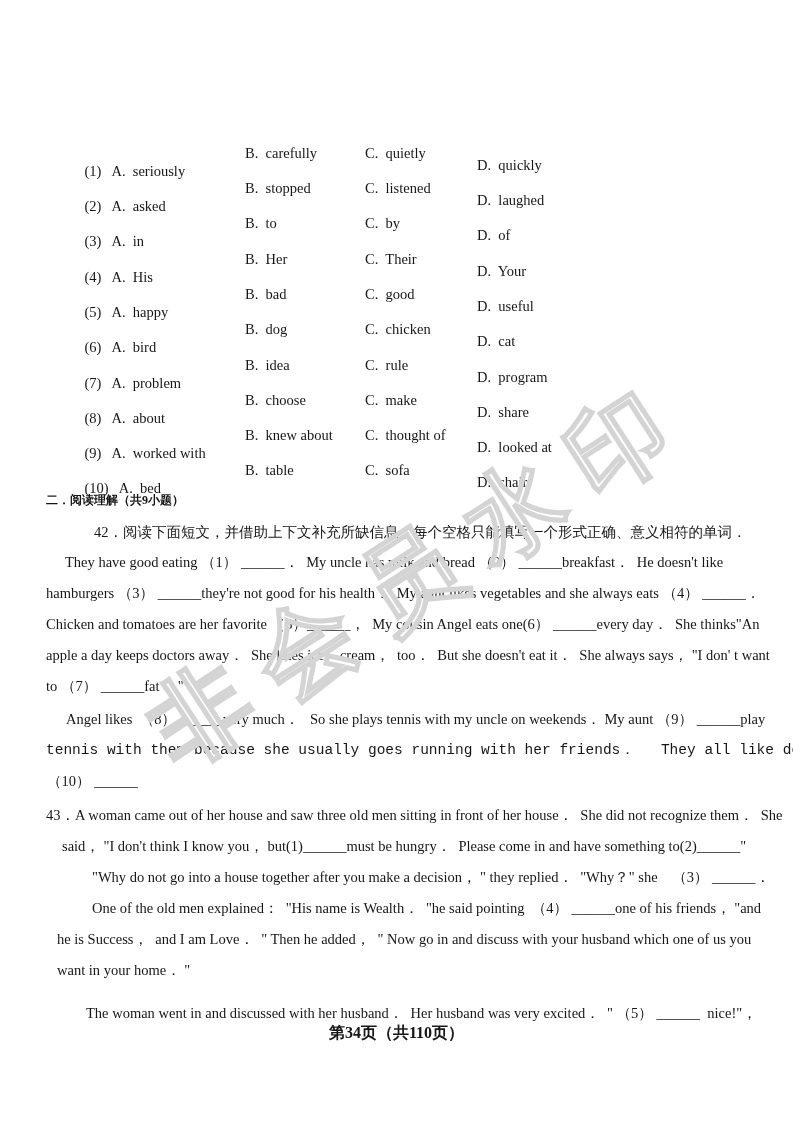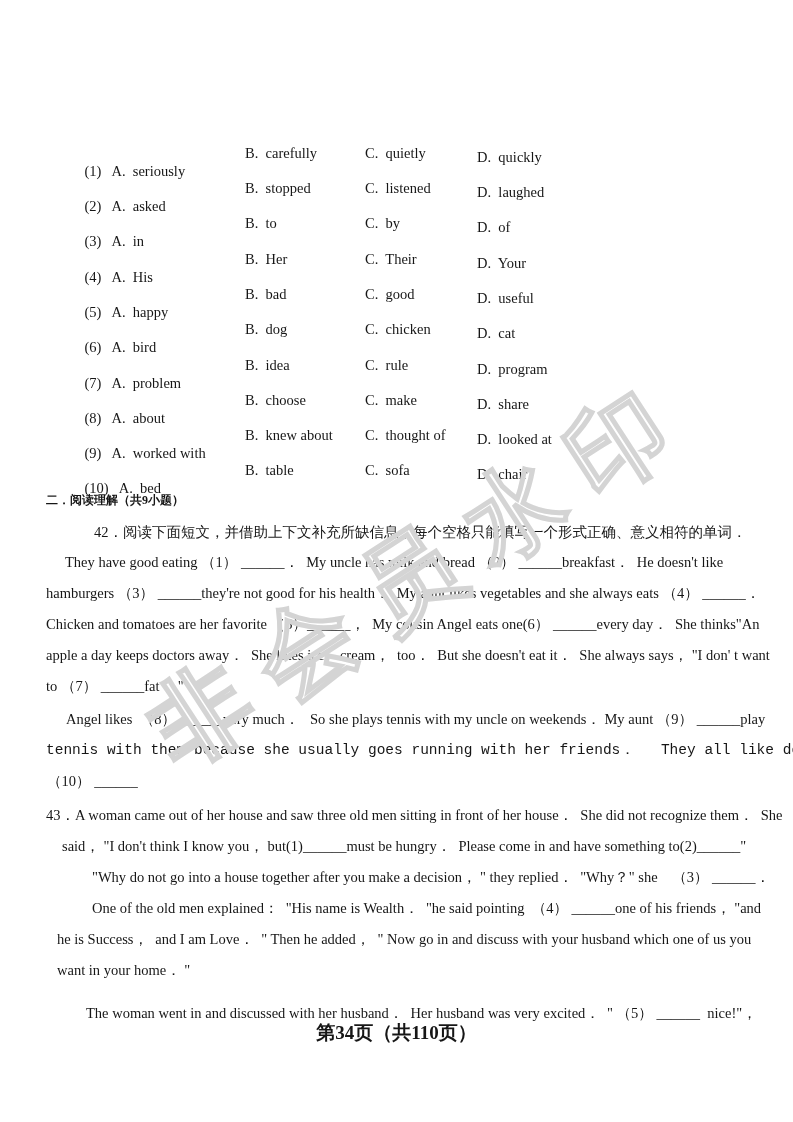--- a/index.html
+++ b/index.html
@@ -15,24 +15,24 @@
     overflow:hidden;
   }
   .ln{position:absolute;white-space:pre;}
   .fill{}
   .hdr{font-weight:bold;font-size:12px;line-height:19px;}
   .lead{}
   .mcq{position:absolute;left:70px;width:710px;height:20px;white-space:pre;}
   .mcq .oa{margin-left:10px;margin-top:12px;}
   .mcq .ob{position:absolute;left:175px;top:0;}
   .mcq .oc{position:absolute;left:295px;top:0;}
-  .mcq .od{position:absolute;left:407px;top:4px;}
+  .mcq .od{position:absolute;left:407px;top:12px;}
   .footer{
     position:absolute;top:1024px;left:0;width:793px;
-    text-align:center;font-weight:bold;font-size:19px;
+    text-align:center;font-weight:bold;font-size:16px;
   }
   .watermark{
     position:absolute;left:420px;top:572px;
     transform:translate(-50%,-50%) rotate(-33deg);
     font-family:"Liberation Sans","DejaVu Sans",sans-serif;
     font-size:98px;letter-spacing:26px;font-weight:bold;
     color:transparent;
     -webkit-text-stroke:2px #d4d4d4;
     white-space:nowrap;
     pointer-events:none;

